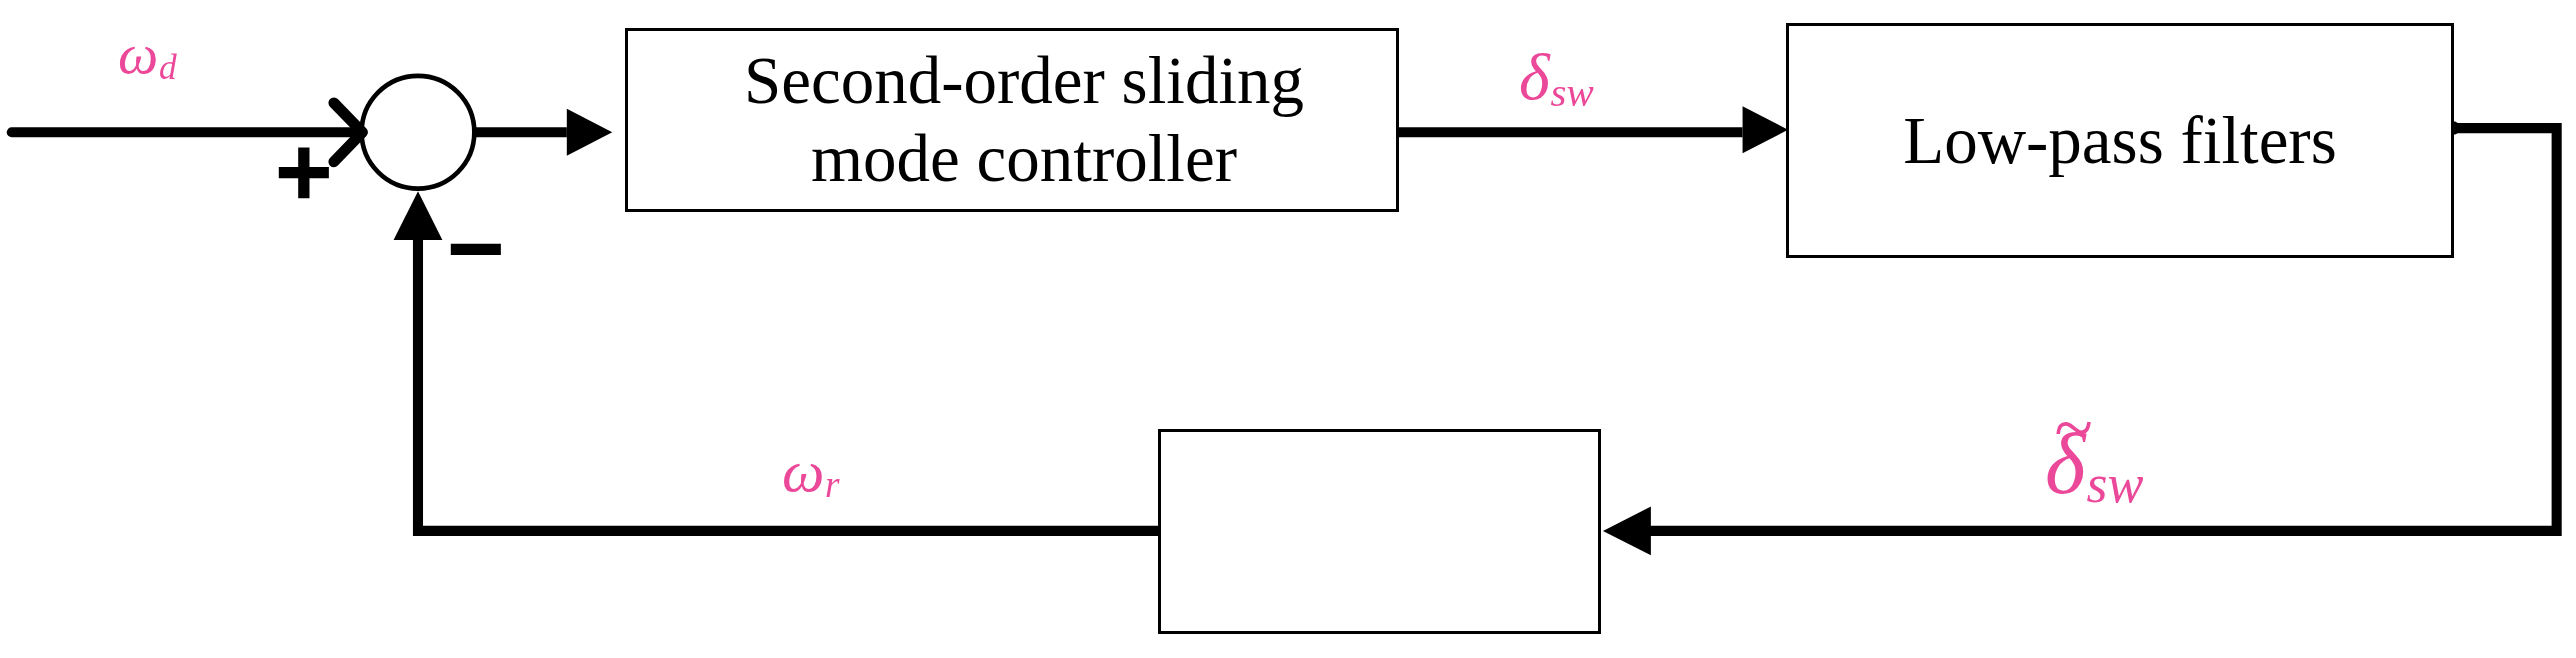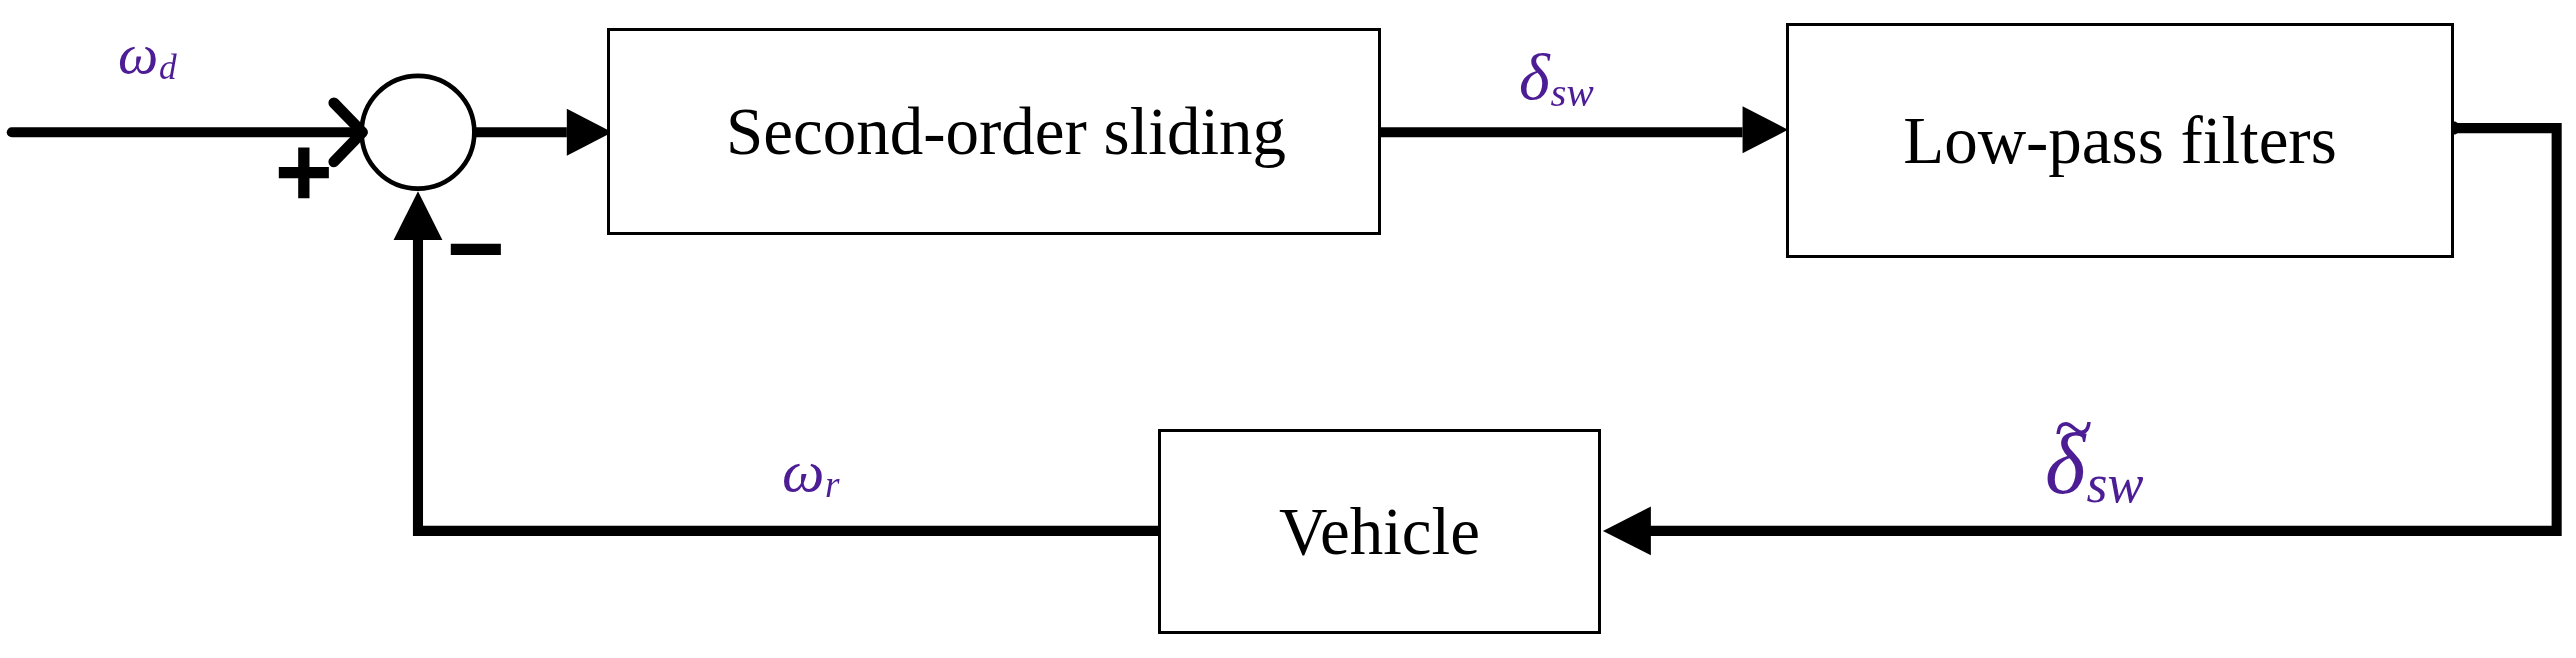--- a/index.html
+++ b/index.html
@@ -30,30 +30,30 @@
     display: flex;
     flex-direction: column;
     justify-content: center;
     align-items: center;
     text-align: center;
     font-size: 67px;
     line-height: 1.16;
     color: #000000;
   }
   .box span { display: block; white-space: nowrap; }
-  #controller-box { left: 607px; top: 28px;  width: 774px; height: 207px; padding-left: 24px; }
+  #controller-box { left: 625px; top: 28px;  width: 774px; height: 184px; padding-left: 24px; }
   #lowpass-box    { left: 1786px; top: 23px; width: 668px; height: 235px; }
   #vehicle-box    { left: 1158px; top: 429px; width: 443px; height: 205px; }
 
   .mlabel {
     position: absolute;
     font-style: italic;
     line-height: 1;
     white-space: nowrap;
-    color: #4c1d95;
+    color: #ec4899;
   }
   .msub {
     font-size: 0.62em;
     position: relative;
     top: 0.16em;
     margin-left: 0.02em;
   }
   #label-reference { left: 118px;  top: 25px;  font-size: 57px; }
   #label-control   { left: 1519px; top: 44px;  font-size: 66px; }
   #label-feedback  { left: 782px;  top: 441px; font-size: 60px; }
@@ -100,28 +100,28 @@
     <circle cx="2917" cy="152" r="8" fill="#000000"></circle>
     <path d="M 3040 146 V 631 H 1962" stroke="#000000" stroke-width="12" fill="none" stroke-linejoin="miter"></path>
     <polygon points="1906,631 1963,602 1963,660" fill="#000000"></polygon>
 
     <path d="M 1377 631 H 497 V 282" stroke="#000000" stroke-width="12" fill="none" stroke-linejoin="miter"></path>
     <polygon points="497,227 468,285 526,285" fill="#000000"></polygon>
   </svg>
 
   <div class="box" id="controller-box">
     <span>Second-order sliding</span>
+    <span>mode controller</span>
   </div>
 
   <div class="box" id="lowpass-box">
     <span>Low-pass filters</span>
   </div>
 
   <div class="box" id="vehicle-box">
-    <span>Vehicle</span>
   </div>
 
   <span class="sign" id="plus-sign">+</span>
   <span class="sign" id="minus-sign">−</span>
 
   <span class="mlabel" id="label-reference">
     <span>ω</span><span class="msub">d</span>
   </span>
 
   <span class="mlabel" id="label-control">

